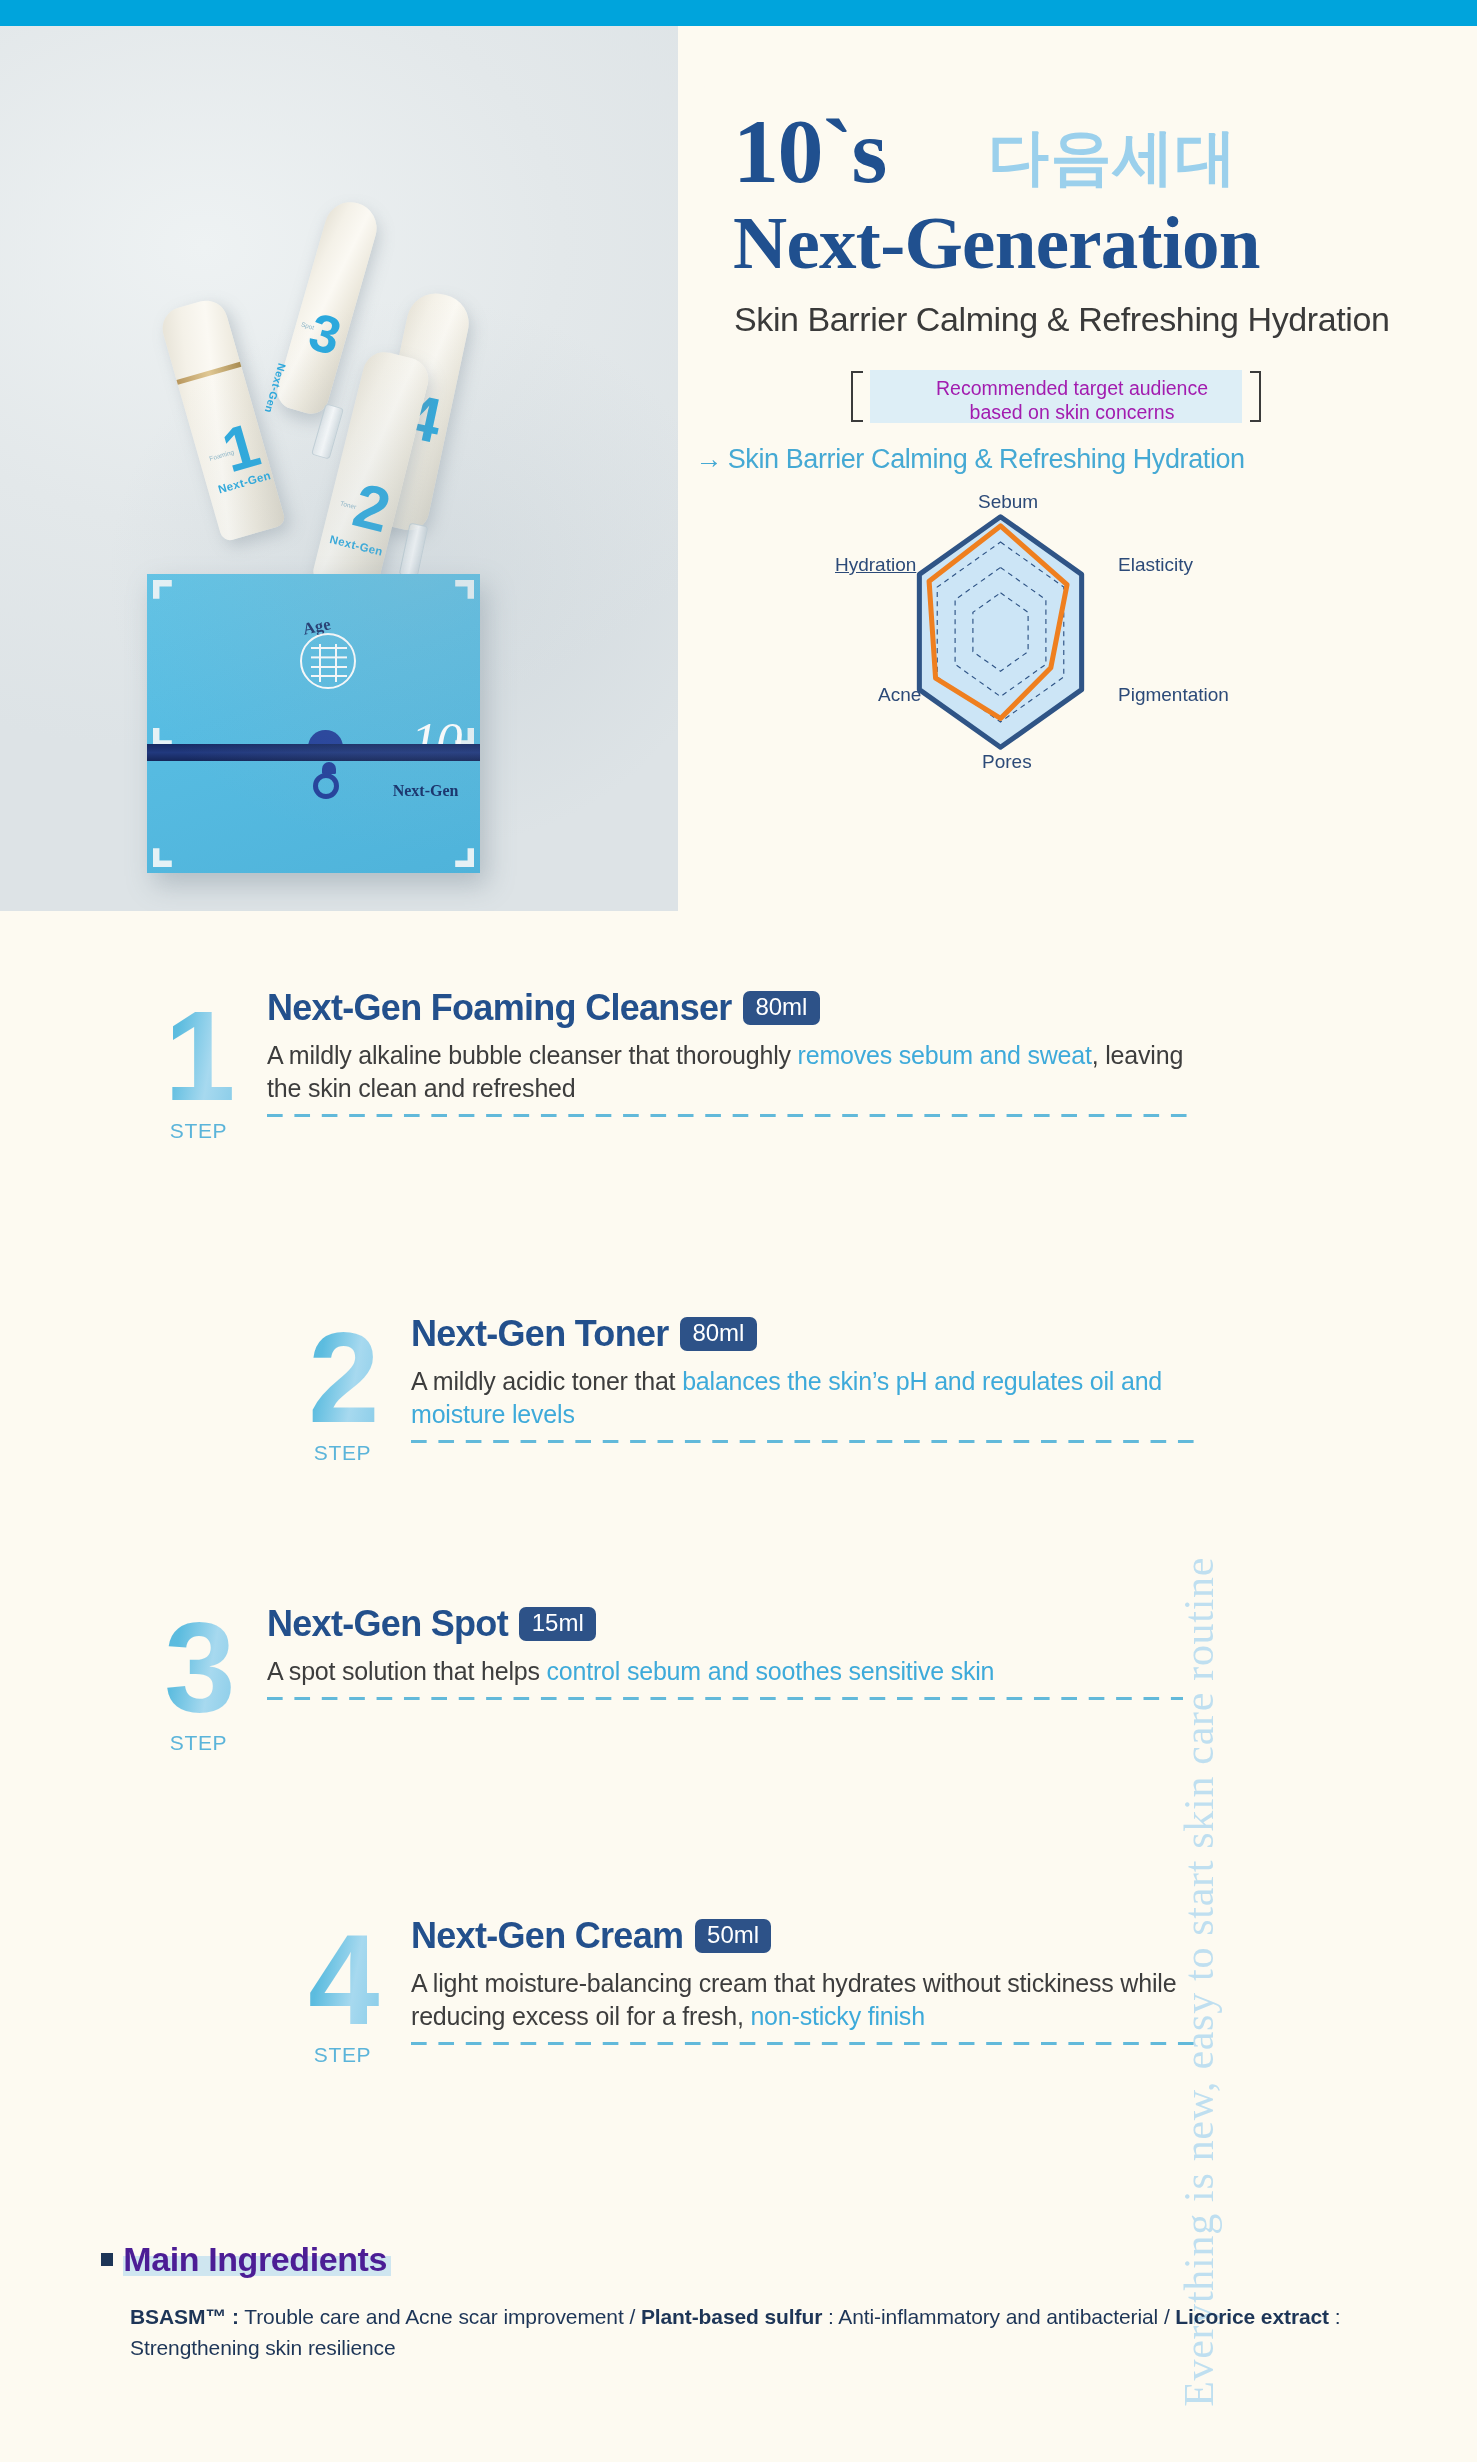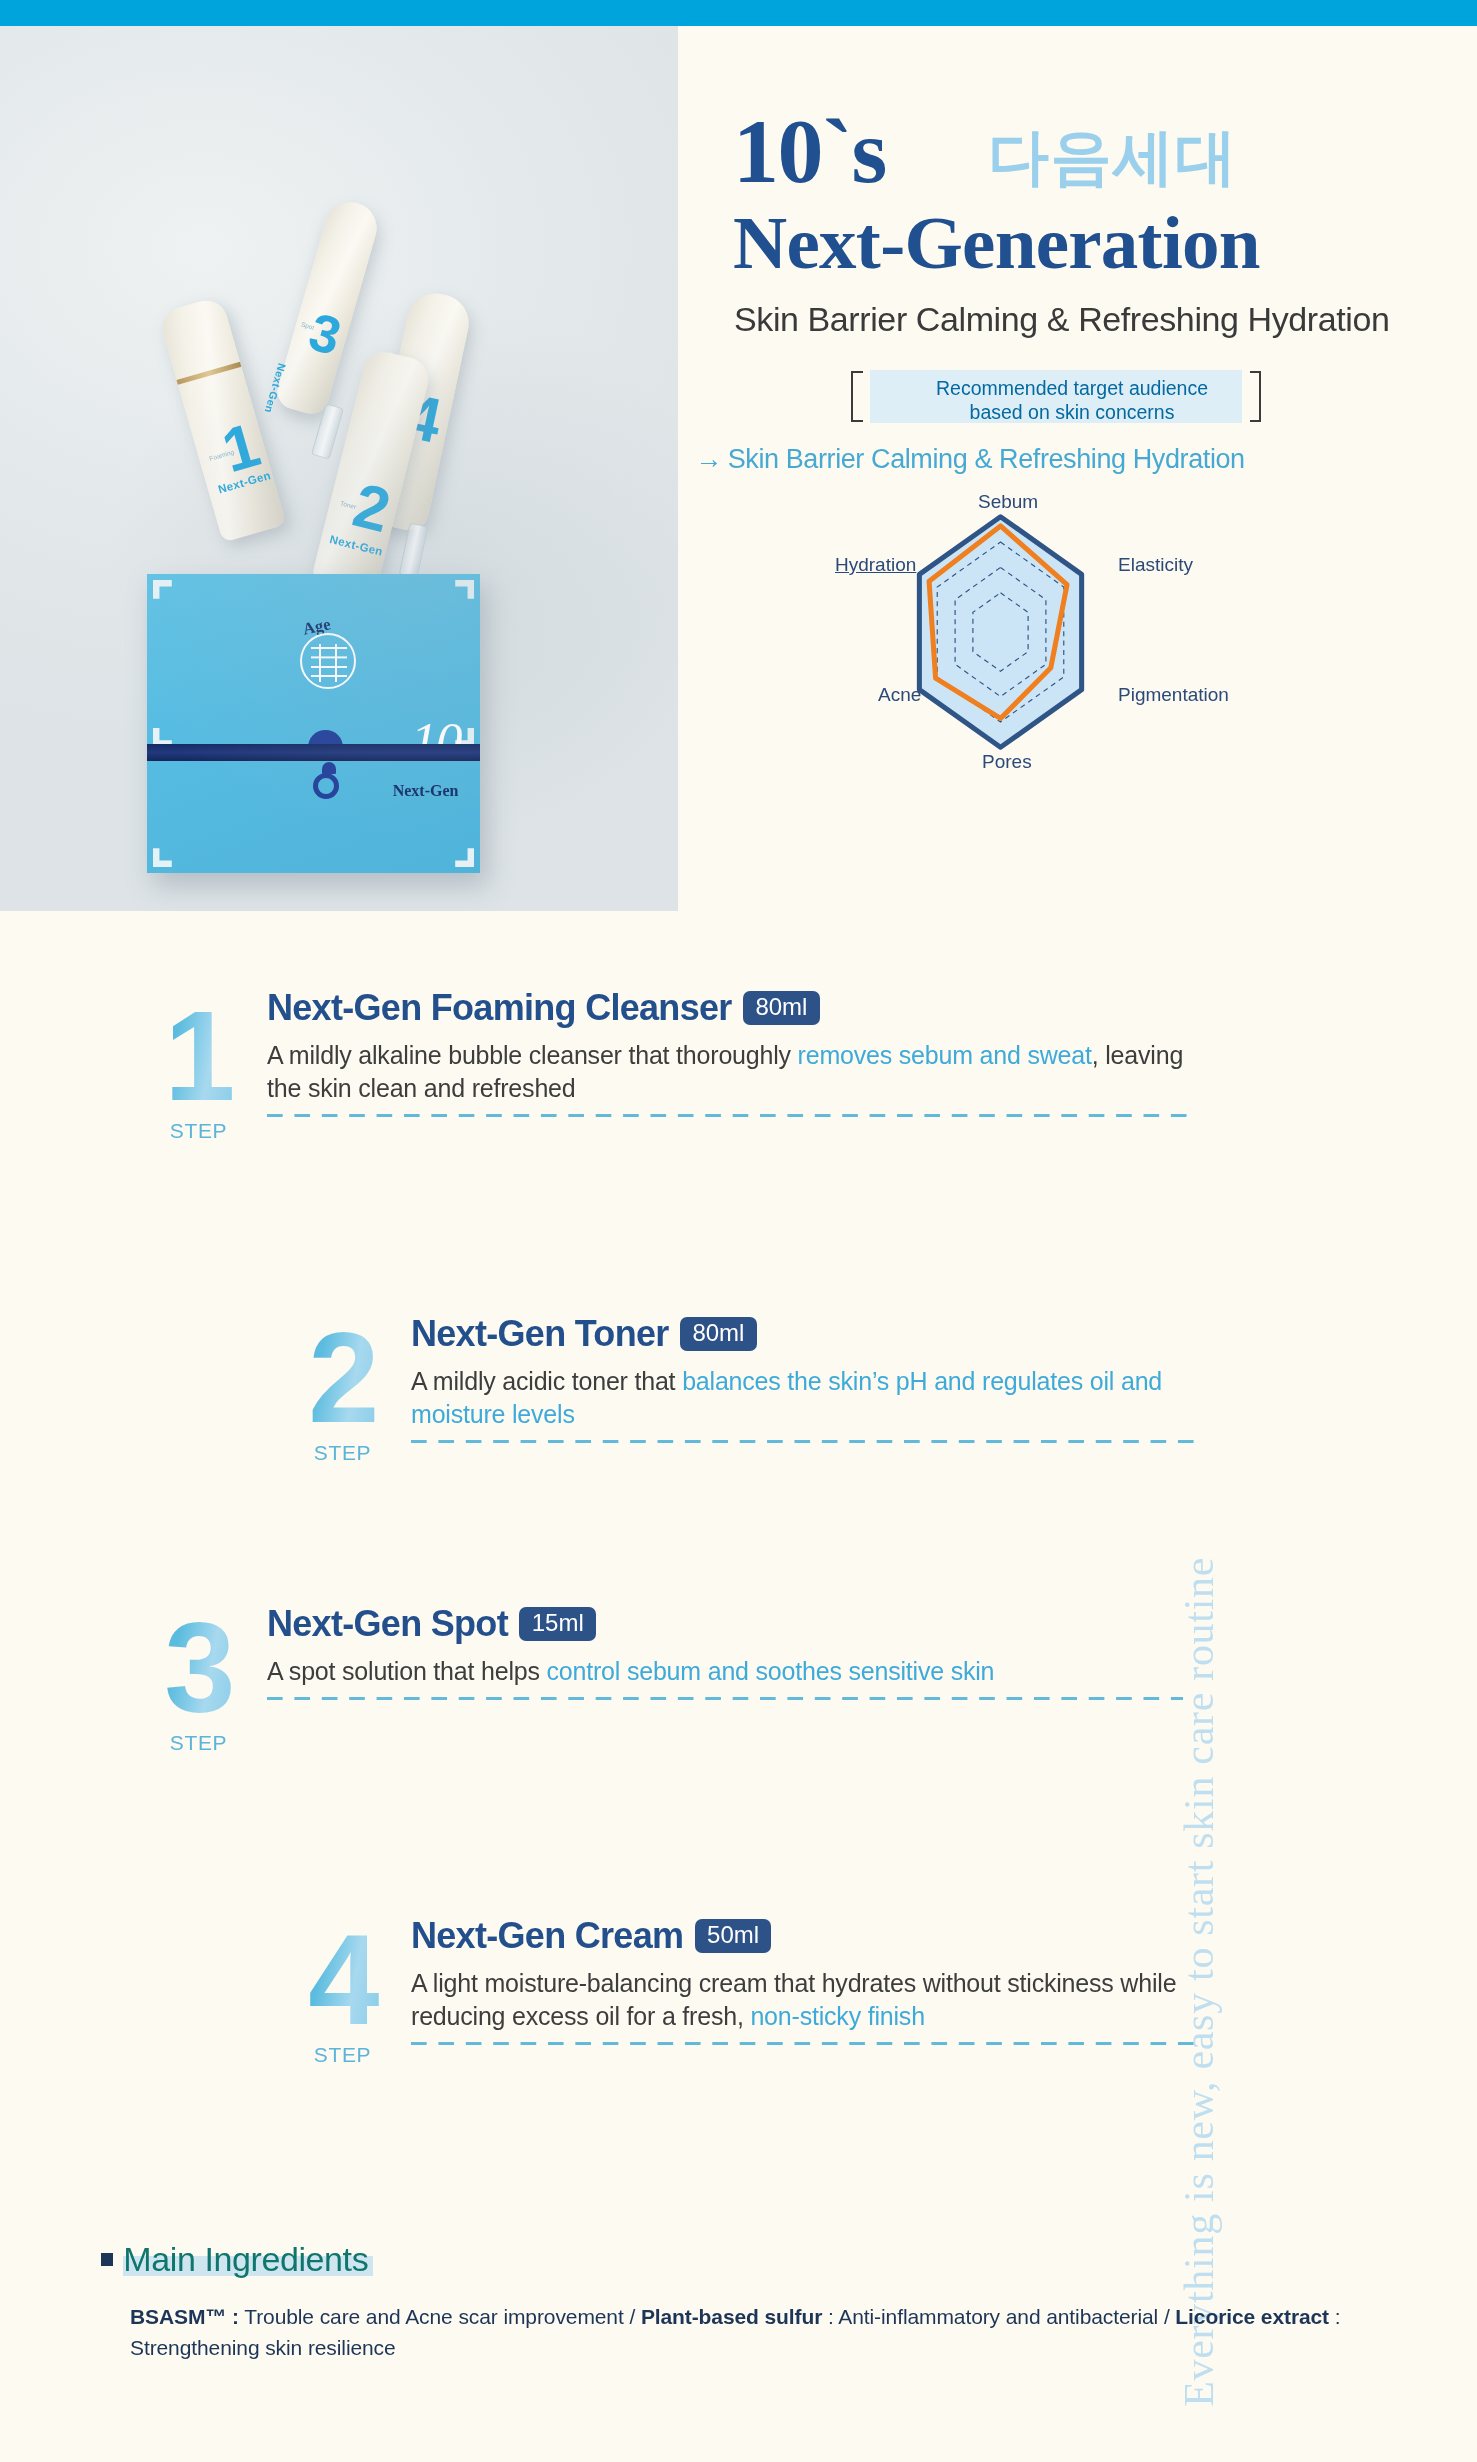--- a/index.html
+++ b/index.html
@@ -216,21 +216,21 @@
   }
 
   .target-box {
     position: absolute; top: 344px; left: 192px;
     width: 372px; height: 53px;
     background: #ddeef6;
   }
   .target-box .txt {
     position: absolute; top: 5.8px; left: 0; width: 100%;
     text-align: center;
-    font-size: 19.5px; color: #0369a1; line-height: 1.24;
+    font-size: 19.5px; color: #a21caf; line-height: 1.24;
     font-weight: 300;
     padding-left: 32px;
   }
   .brk {
     position: absolute; top: 1.4px;
     width: 11.5px; height: 51px;
     border-top: 2.2px solid #3b3b3b;
     border-bottom: 2.2px solid #3b3b3b;
     color: transparent;
   }
@@ -347,22 +347,22 @@
   #step3 .step-num-col { top: 5.8px; }
   #step4 .step-num-col { top: 5.8px; }
 
   
   .ingredients { position: absolute; top: 2240px; left: 101px; width: 1270px; }
   .ing-head { display: flex; align-items: center; gap: 10px; }
   .ing-bullet { width: 12.3px; height: 12.3px; background: #1d3557; display: inline-block; }
   .ing-title-wrap { position: relative; display: inline-block; }
   .ing-title {
     position: relative; z-index: 2;
-    font-size: 34px; color: #0f766e;
-    font-weight: 400; letter-spacing: -0.4px; margin-top: 30px;
+    font-size: 34px; color: #4c1d95;
+    font-weight: 700; letter-spacing: -0.4px; margin-top: 30px;
   }
   .ing-title-wrap::after {
     content: ""; position: absolute; z-index: 1;
     left: 0; right: -4.3px; bottom: 2.9px; height: 20px;
     background: #cfe6f0;
   }
   .ing-body {
     margin-top: 21.6px; margin-left: 29px;
     font-size: 21px; line-height: 1.5;
     color: #1d3557; font-weight: 300;

